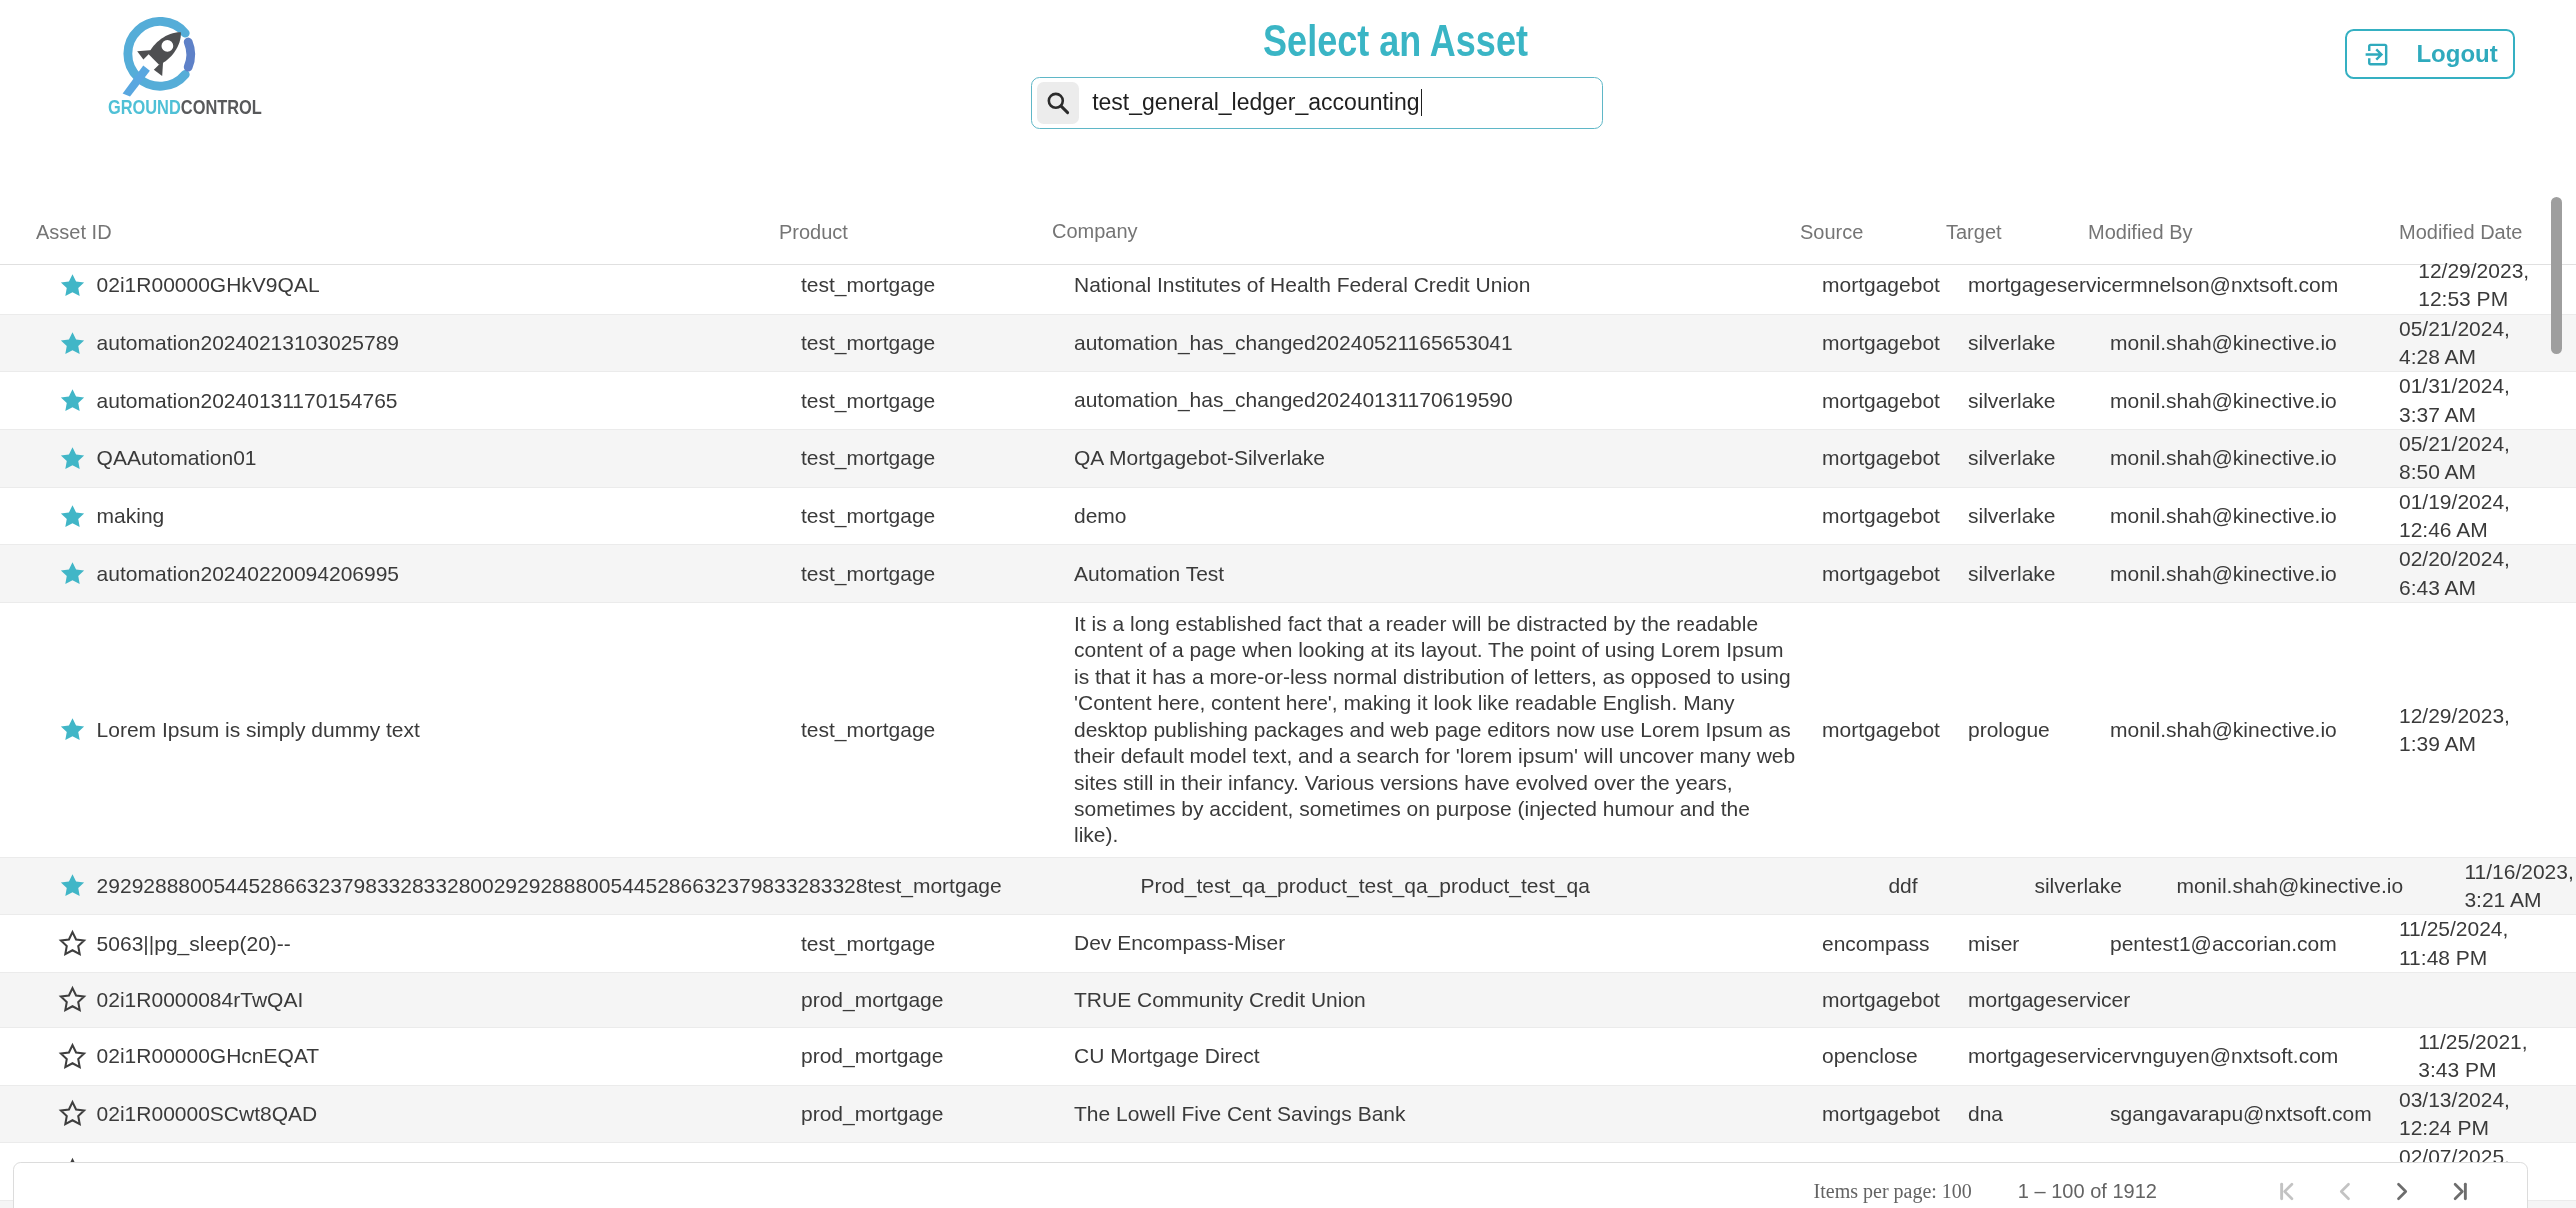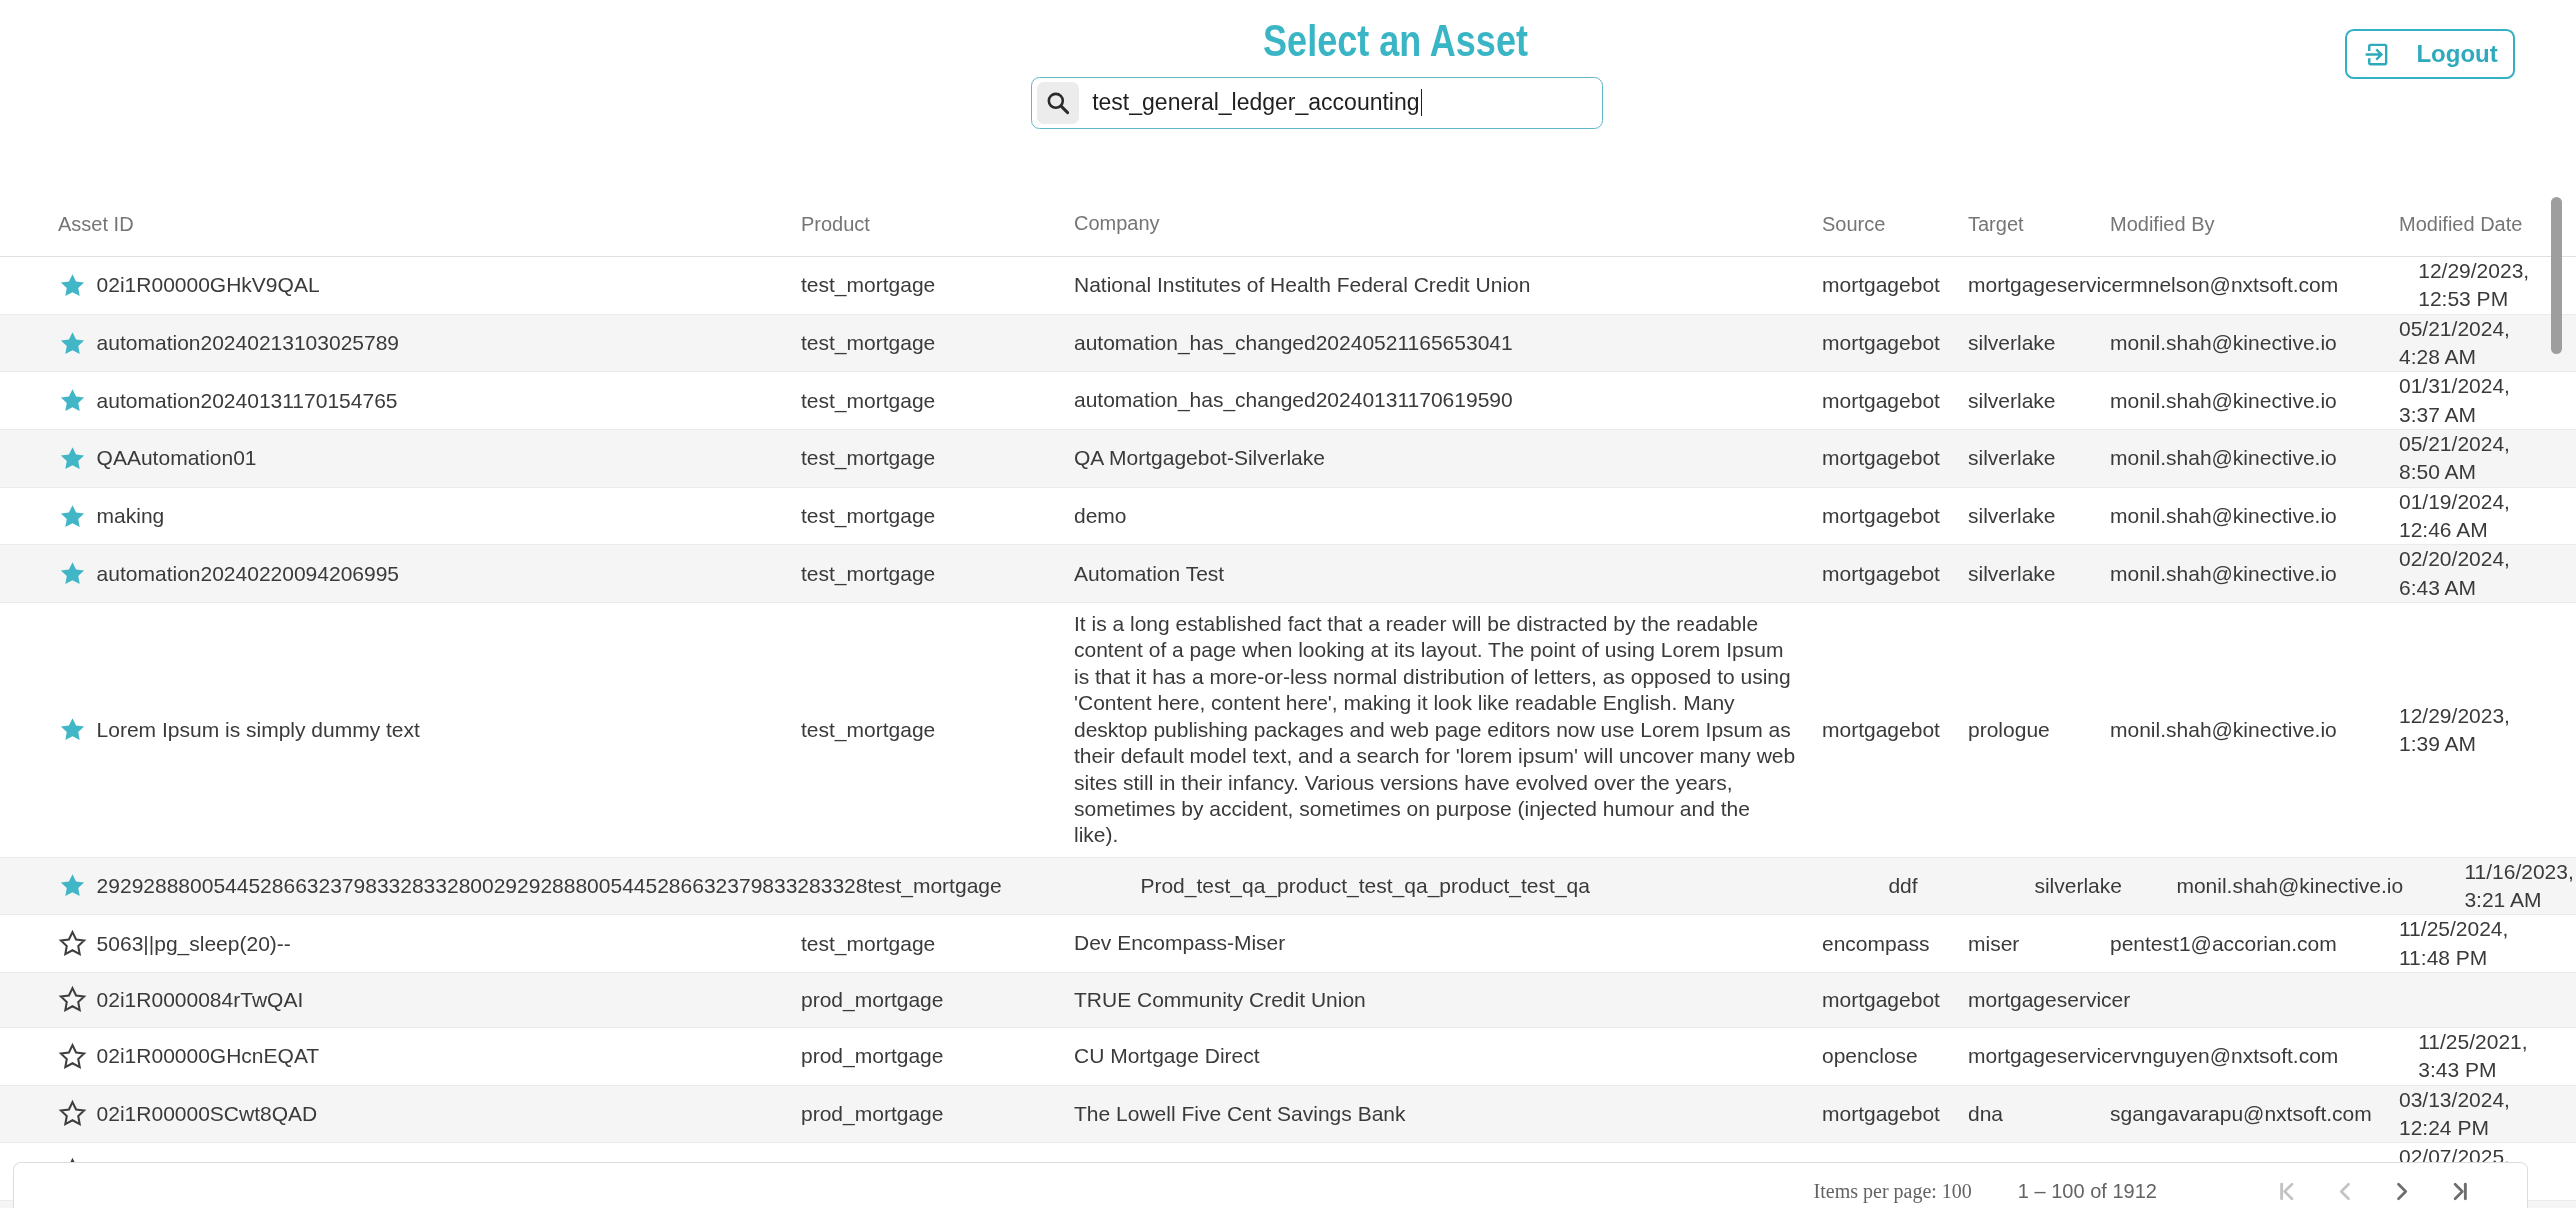--- a/index.html
+++ b/index.html
@@ -16,21 +16,21 @@
   .page-title{display:inline-block;margin-top:15.3px;font-size:45px;font-weight:bold;color:#3ab5c5;transform:scaleX(0.80);transform-origin:center;white-space:nowrap;}
   .search-box{box-sizing:border-box;margin-top:9.6px;width:572px;height:52px;border:1.9px solid #5fb7c7;border-radius:8.6px;display:flex;align-items:center;padding:0 9.6px 0 4.8px;background:#fff;cursor:text;}
   .search-chip{flex:0 0 42px;height:42px;background:#ececec;border-radius:6.7px;display:flex;align-items:center;justify-content:center;margin-right:13.4px;}
   .search-text{font-size:23px;color:#1f1f1f;white-space:nowrap;}
   .caret{display:inline-block;width:1.9px;height:27px;background:#1f1f1f;vertical-align:middle;margin-left:1px;}
 
   .logout-btn{position:absolute;right:61px;top:29px;height:50px;box-sizing:border-box;border:2.9px solid #35b0c2;border-radius:8.6px;background:#fff;display:flex;align-items:center;gap:25px;padding:0 15.3px;cursor:pointer;}
   .logout-label{font-size:24px;font-weight:bold;color:#2faabd;}
 
   
-  .thead{position:absolute;top:192px;left:0;right:0;height:65px;display:flex;align-items:center;padding-left:58px;padding-right:46px;box-sizing:border-box;border-bottom:1px solid #e0e0e0;color:#757575;font-size:20px;}
+  .thead{position:absolute;top:200px;left:0;right:0;height:65px;display:flex;align-items:center;padding-left:36px;padding-right:46px;box-sizing:border-box;border-bottom:1px solid #e0e0e0;color:#757575;font-size:20px;}
   .rows{position:absolute;top:257px;left:0;right:0;bottom:0;overflow:hidden;}
   .row{display:flex;align-items:center;min-height:55px;padding-left:58px;padding-right:46px;box-sizing:border-box;border-bottom:1px solid #ebebeb;font-size:21px;color:#3a3a3a;cursor:pointer;}
   .row.alt{background:#f5f5f5;}
 
   .cell{box-sizing:border-box;}
   .cell-asset{flex:0 0 743px;display:flex;align-items:center;gap:9.6px;white-space:nowrap;overflow:visible;}
   .cell-product{flex:0 0 273px;white-space:nowrap;}
   .cell-company{flex:0 0 748px;padding:7.7px 25px 7.7px 0;line-height:1.26;}
   .cell-source{flex:0 0 146px;white-space:nowrap;}
   .cell-target{flex:0 0 auto;min-width:142px;white-space:nowrap;}
@@ -50,20 +50,34 @@
   .pg-disabled svg *{stroke:#c3c3c3;}
   .pg-enabled svg *{stroke:#6d6d6d;}
 
   .scroll-thumb{position:absolute;right:14.4px;top:197px;width:10.5px;height:157px;background:#9e9e9e;border-radius:5.8px;cursor:grab;z-index:6;}
 </style>
 </head>
 <body>
 
 <div class="page">
 
+  <div class="logo">
+    <svg class="logo-mark" width="92" height="81" viewBox="0 0 120 110">
+      <path d="M97 22 A44 44 0 1 0 97 78" fill="none" stroke="#55add8" stroke-width="12" stroke-linecap="round"></path>
+      <path d="M101 34 A44 44 0 0 1 101 68" fill="none" stroke="#5e81c8" stroke-width="12" stroke-linecap="round"></path>
+      <path d="M12 104 L40 66 l9 7 L22 108 Z" fill="#59a7e0"></path>
+      <g transform="rotate(45 60 52)">
+        <path d="M60 8 C73 20 77 44 70 60 L50 60 C43 44 47 20 60 8 Z" fill="#4e4f51"></path>
+        <path d="M50 52 L36 68 L50 70 Z" fill="#4e4f51"></path>
+        <path d="M70 52 L84 68 L70 70 Z" fill="#4e4f51"></path>
+        <circle cx="60" cy="34" r="8" fill="#ffffff"></circle>
+      </g>
+    </svg>
+    <span class="logo-word"><span class="w1">GROUND</span><span class="w2">CONTROL</span></span>
+  </div>
 
   <div class="center-col">
     <span class="page-title">Select an Asset</span>
     <div class="search-box">
       <span class="search-chip">
         <svg width="27" height="27" viewBox="0 0 24 24">
             <circle cx="10.5" cy="10.5" r="6.2" fill="none" stroke="#2b2b2b" stroke-width="2.3"></circle>
             <line x1="15.2" y1="15.2" x2="21" y2="21" stroke="#2b2b2b" stroke-width="2.6" stroke-linecap="round"></line>
           </svg>
       </span>

